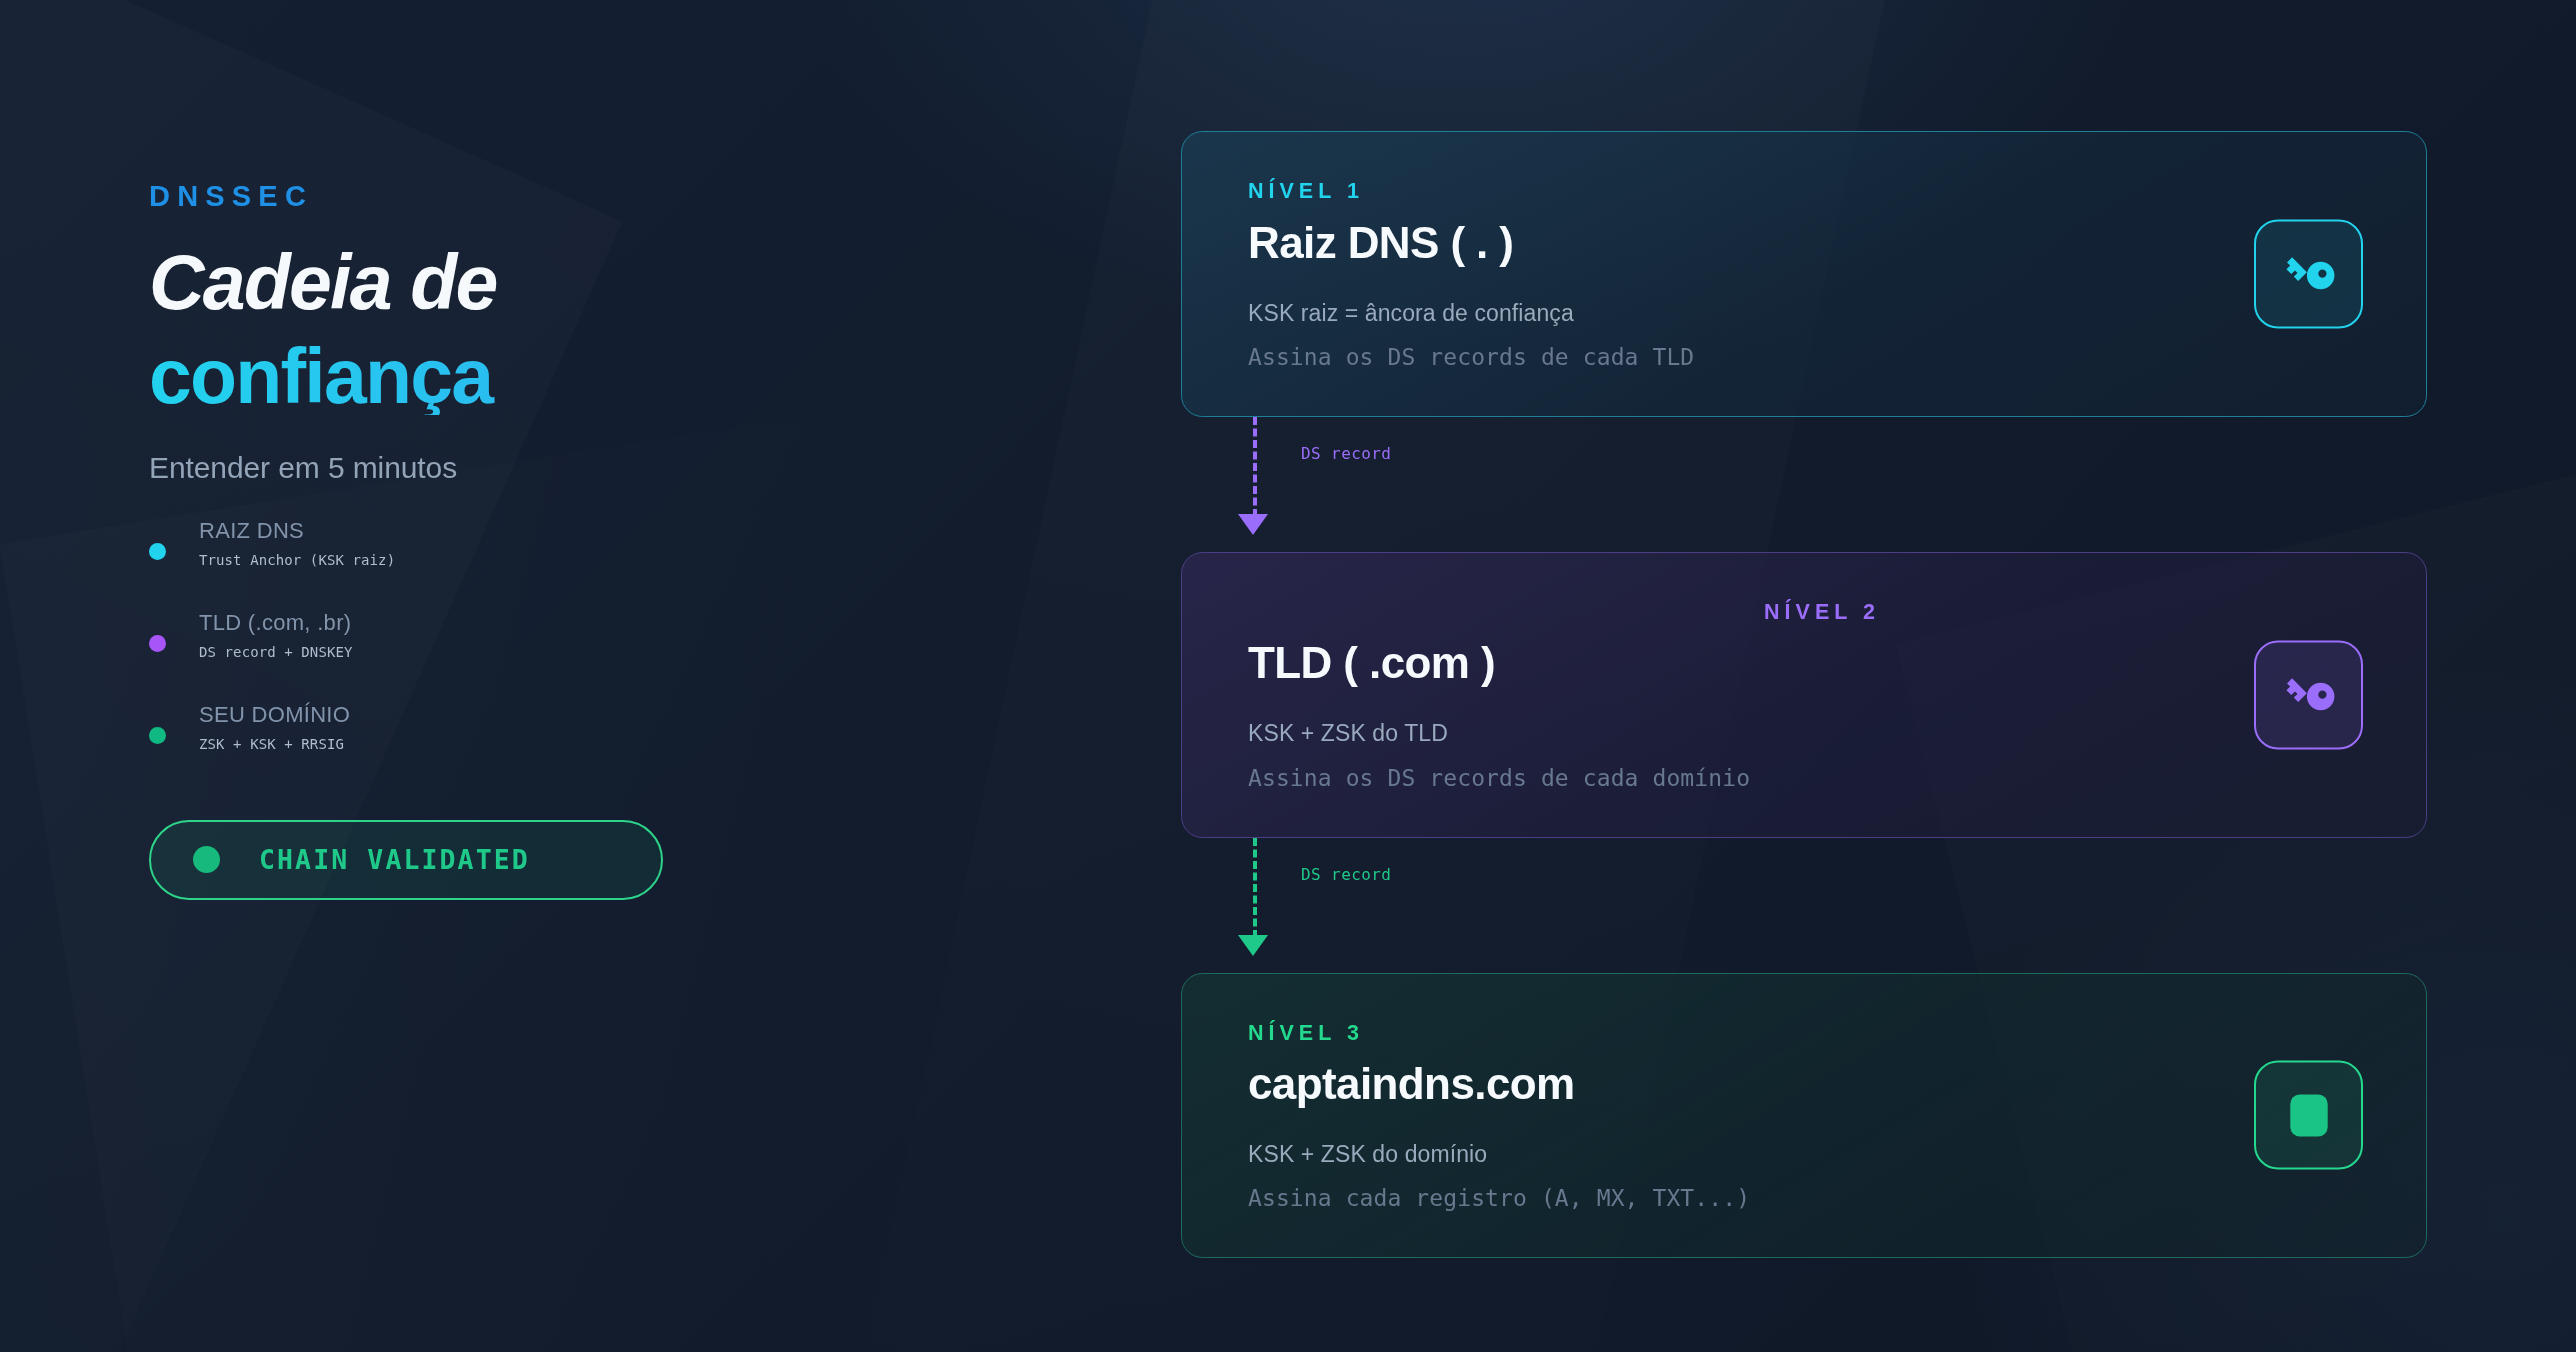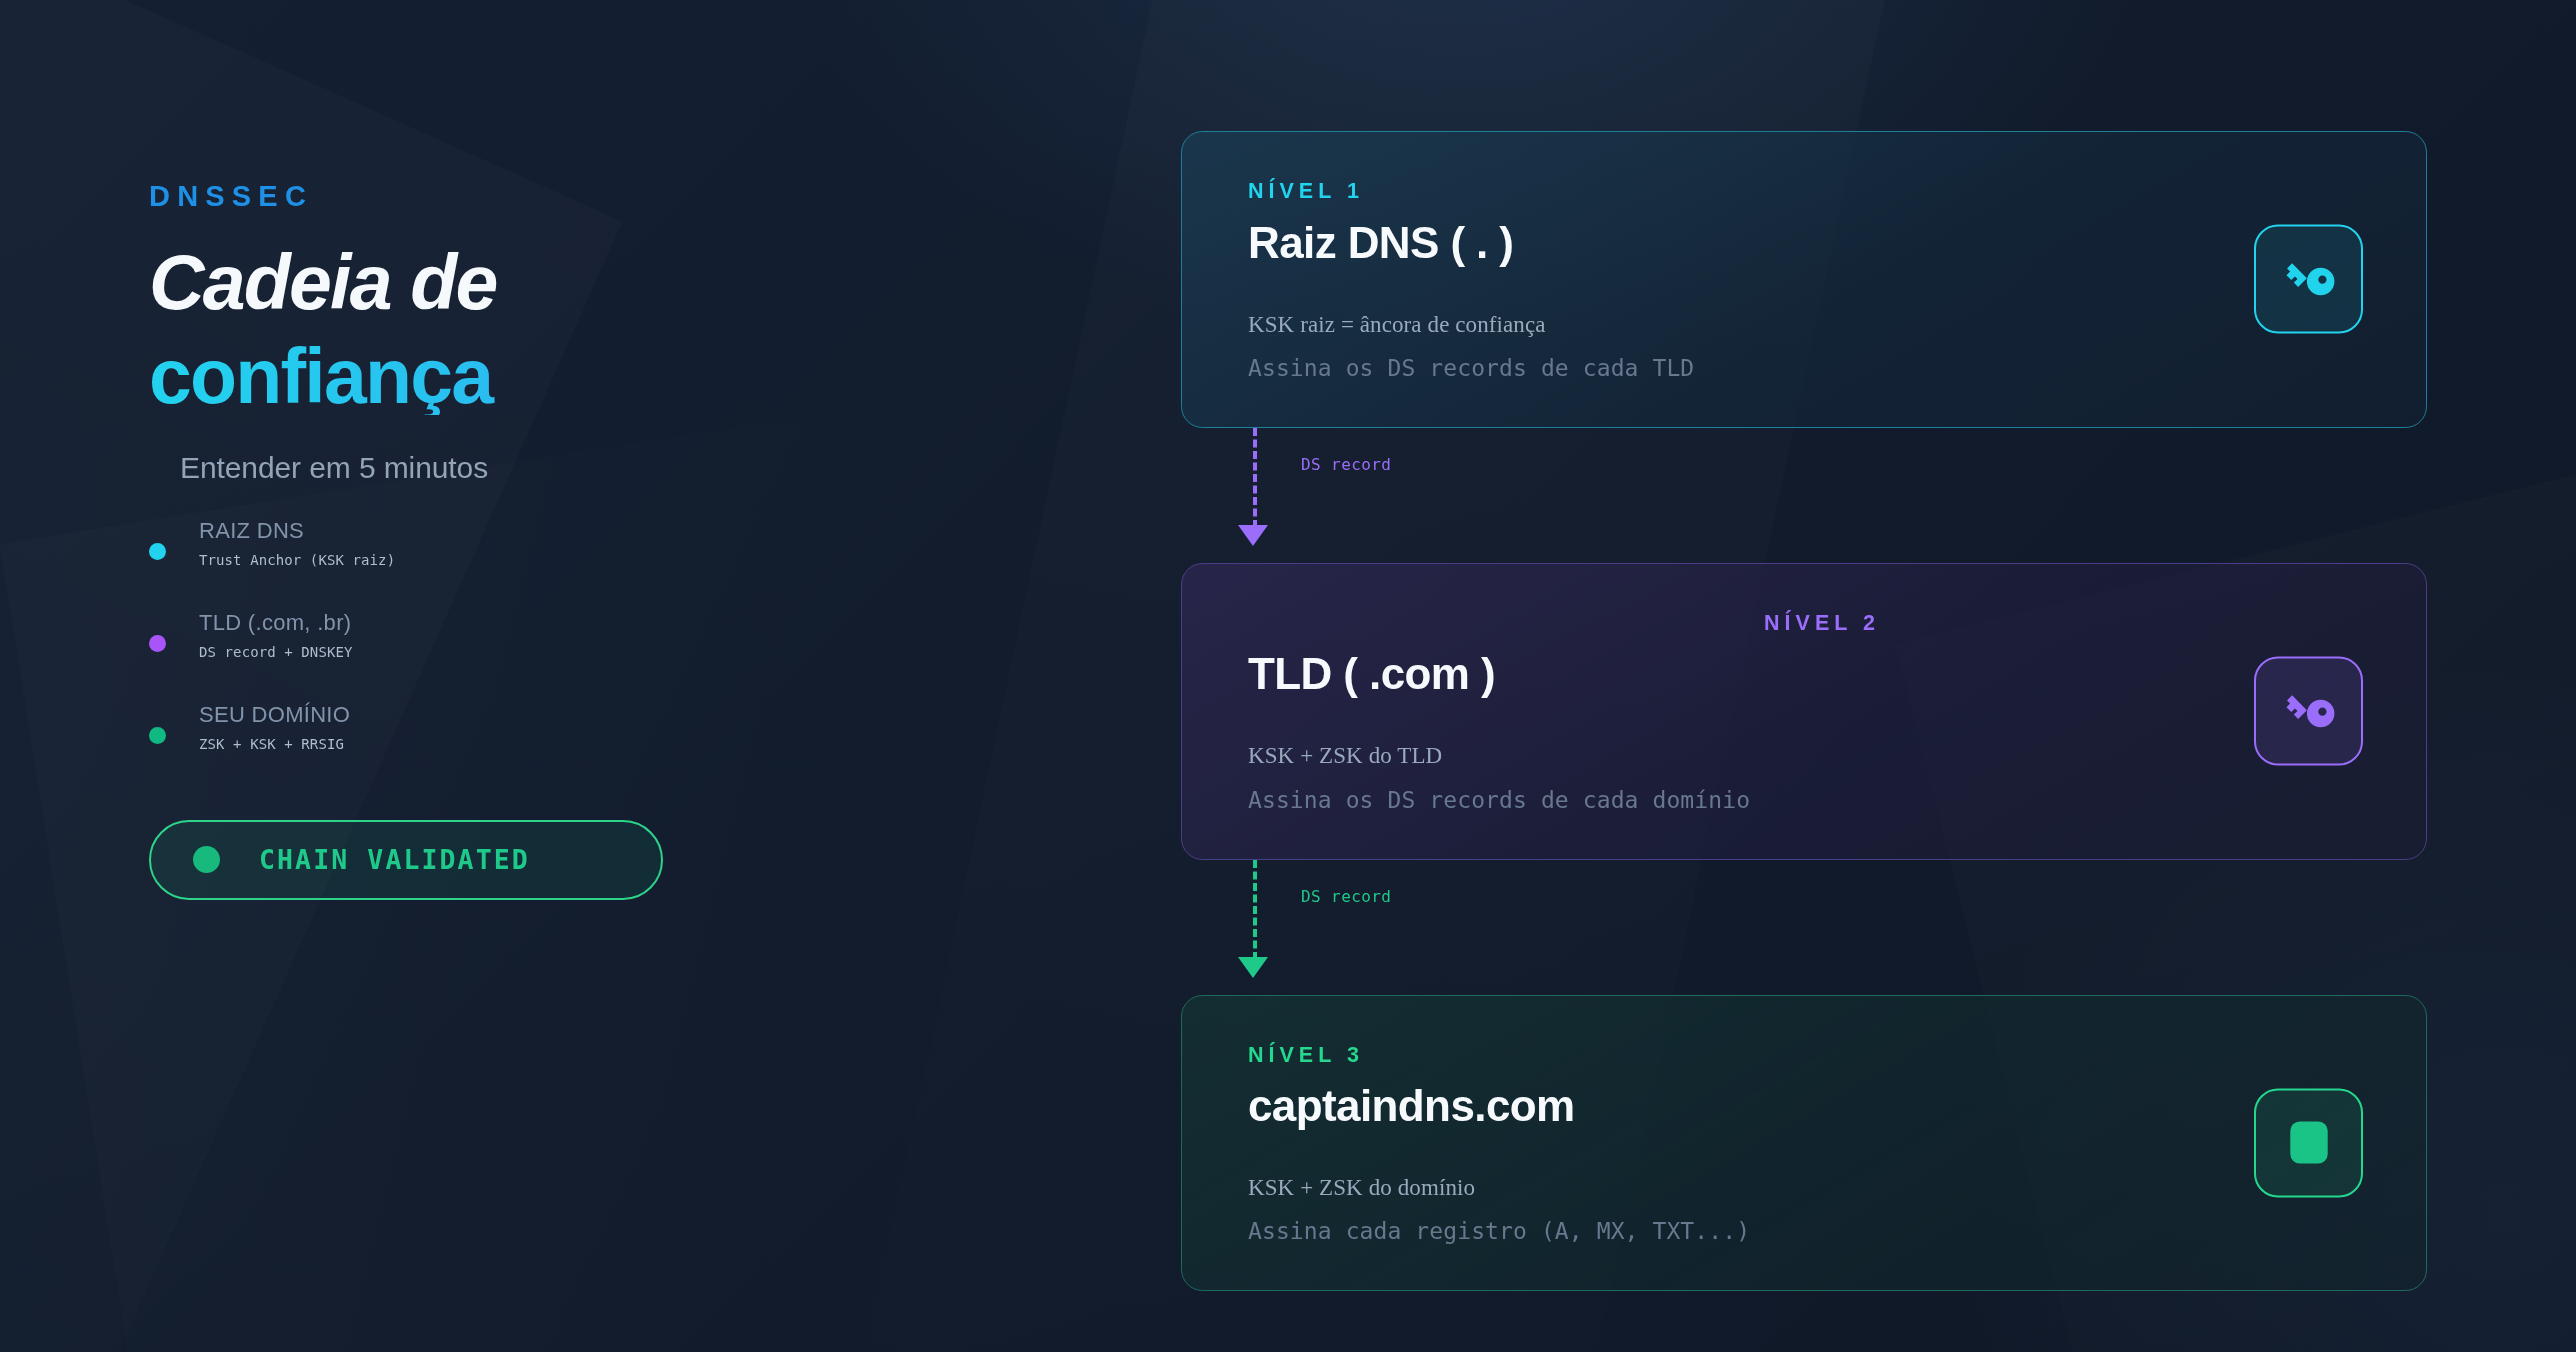--- a/index.html
+++ b/index.html
@@ -91,21 +91,20 @@
     background-clip:text;
     color:transparent;
   }
 
   .subtitle {
     margin-top:36px;
     font-size:30px;
     font-weight:400;
     color:#93A3B8;
     letter-spacing:-0.1px;
-    margin-left:31px;
   }
 
   
   .facts {
     margin-top:32px;
     width:644px;
   }
   .fact {
     position:relative;
     padding-left:50px;
@@ -203,22 +202,22 @@
   .card .card-title {
     margin-top:17px;
     font-size:44px;
     font-weight:700;
     color:#F7FAFD;
     letter-spacing:-0.6px;
     line-height:1.05;
   }
 
   .card .desc1 {
-    margin-top:44px;
-    font-family:Liberation Serif, serif;
+    margin-top:33px;
+    font-family:Liberation Sans, sans-serif;
     font-size:23px;
     color:#9AAABD;
     letter-spacing:0.1px;
     line-height:1.3;
   }
   .card .desc2 {
     margin-top:14.3px;
     font-family:"DejaVu Sans Mono", monospace;
     font-size:23px;
     color:#68788E;

